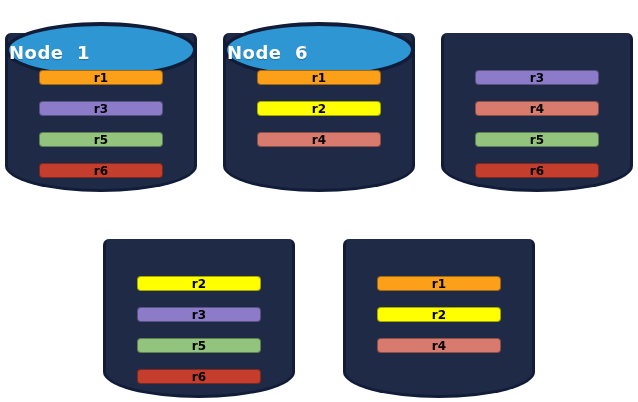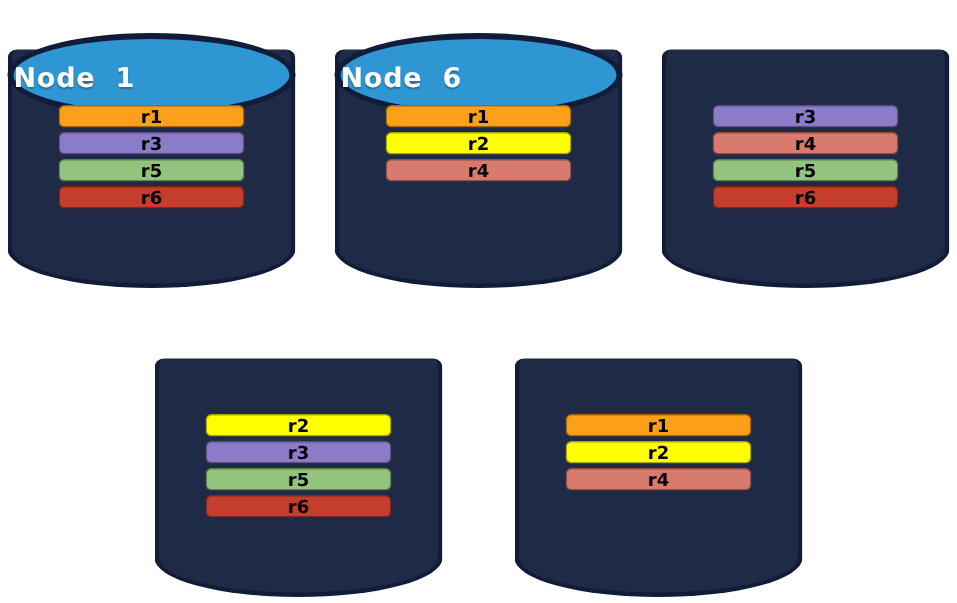--- a/index.html
+++ b/index.html
@@ -60,21 +60,21 @@
     padding-top: 4px;
     text-shadow: 0 1px 1px rgba(0,0,0,0.25);
   }
   .bars {
     position: absolute;
     left: 0; right: 0;
     top: 64px;
     display: flex;
     flex-direction: column;
     align-items: center;
-    gap: 3px;
+    gap: 16px;
   }
   .bar {
     width: 124px;
     height: 15px;
     border-radius: 4px;
     border: 1px solid rgba(0,0,0,0.35);
     box-sizing: border-box;
     display: flex;
     align-items: center;
     justify-content: center;

